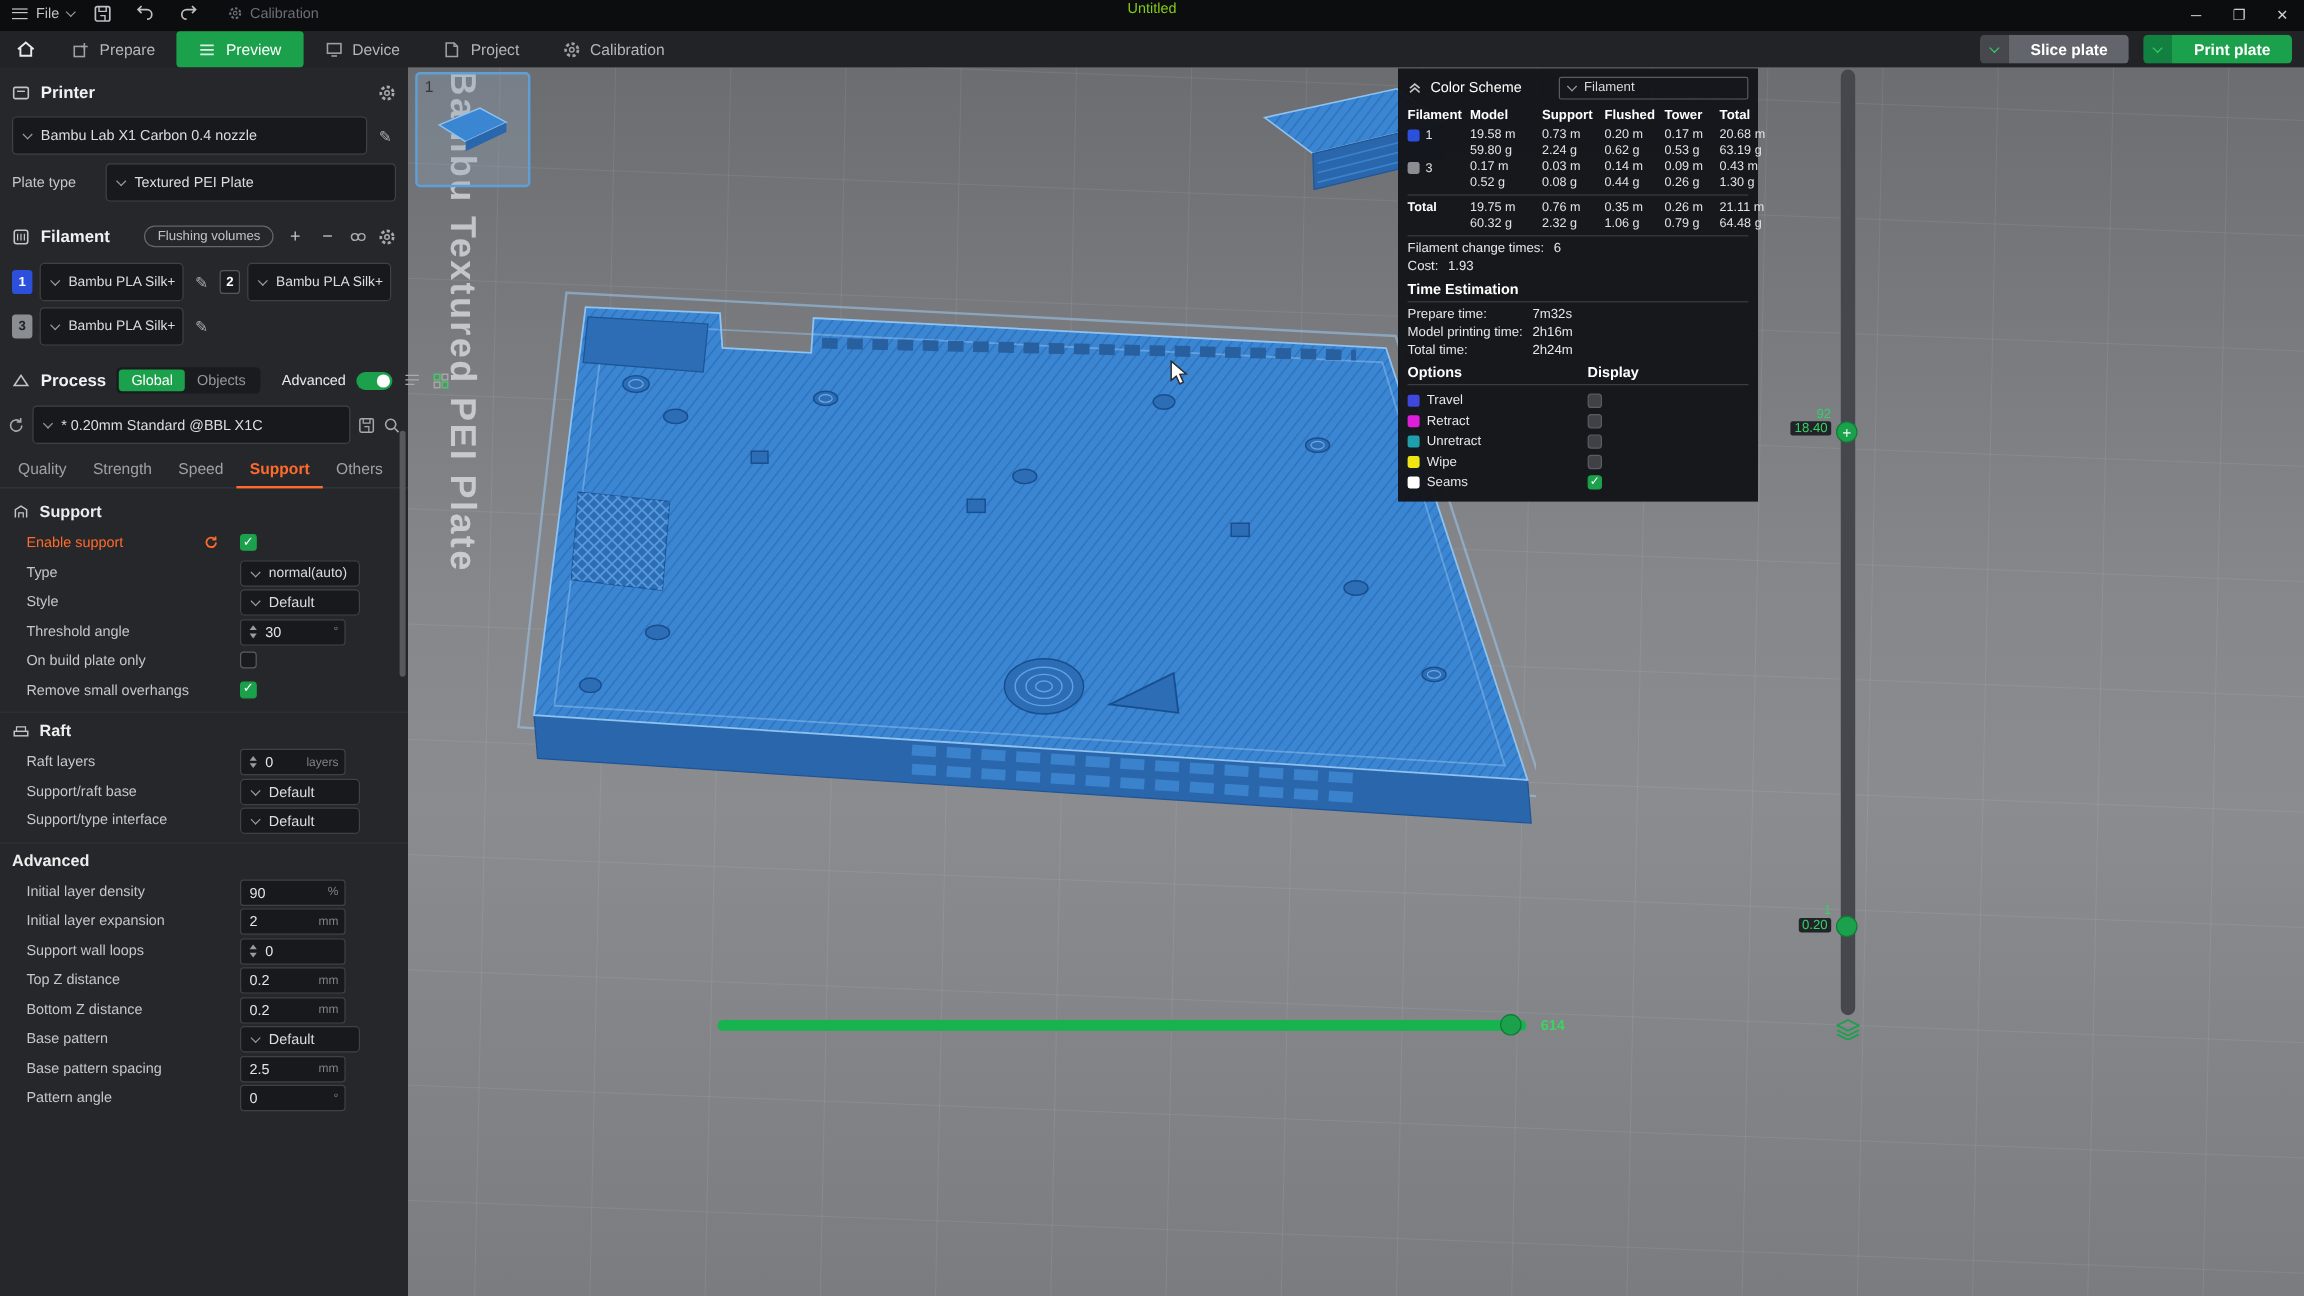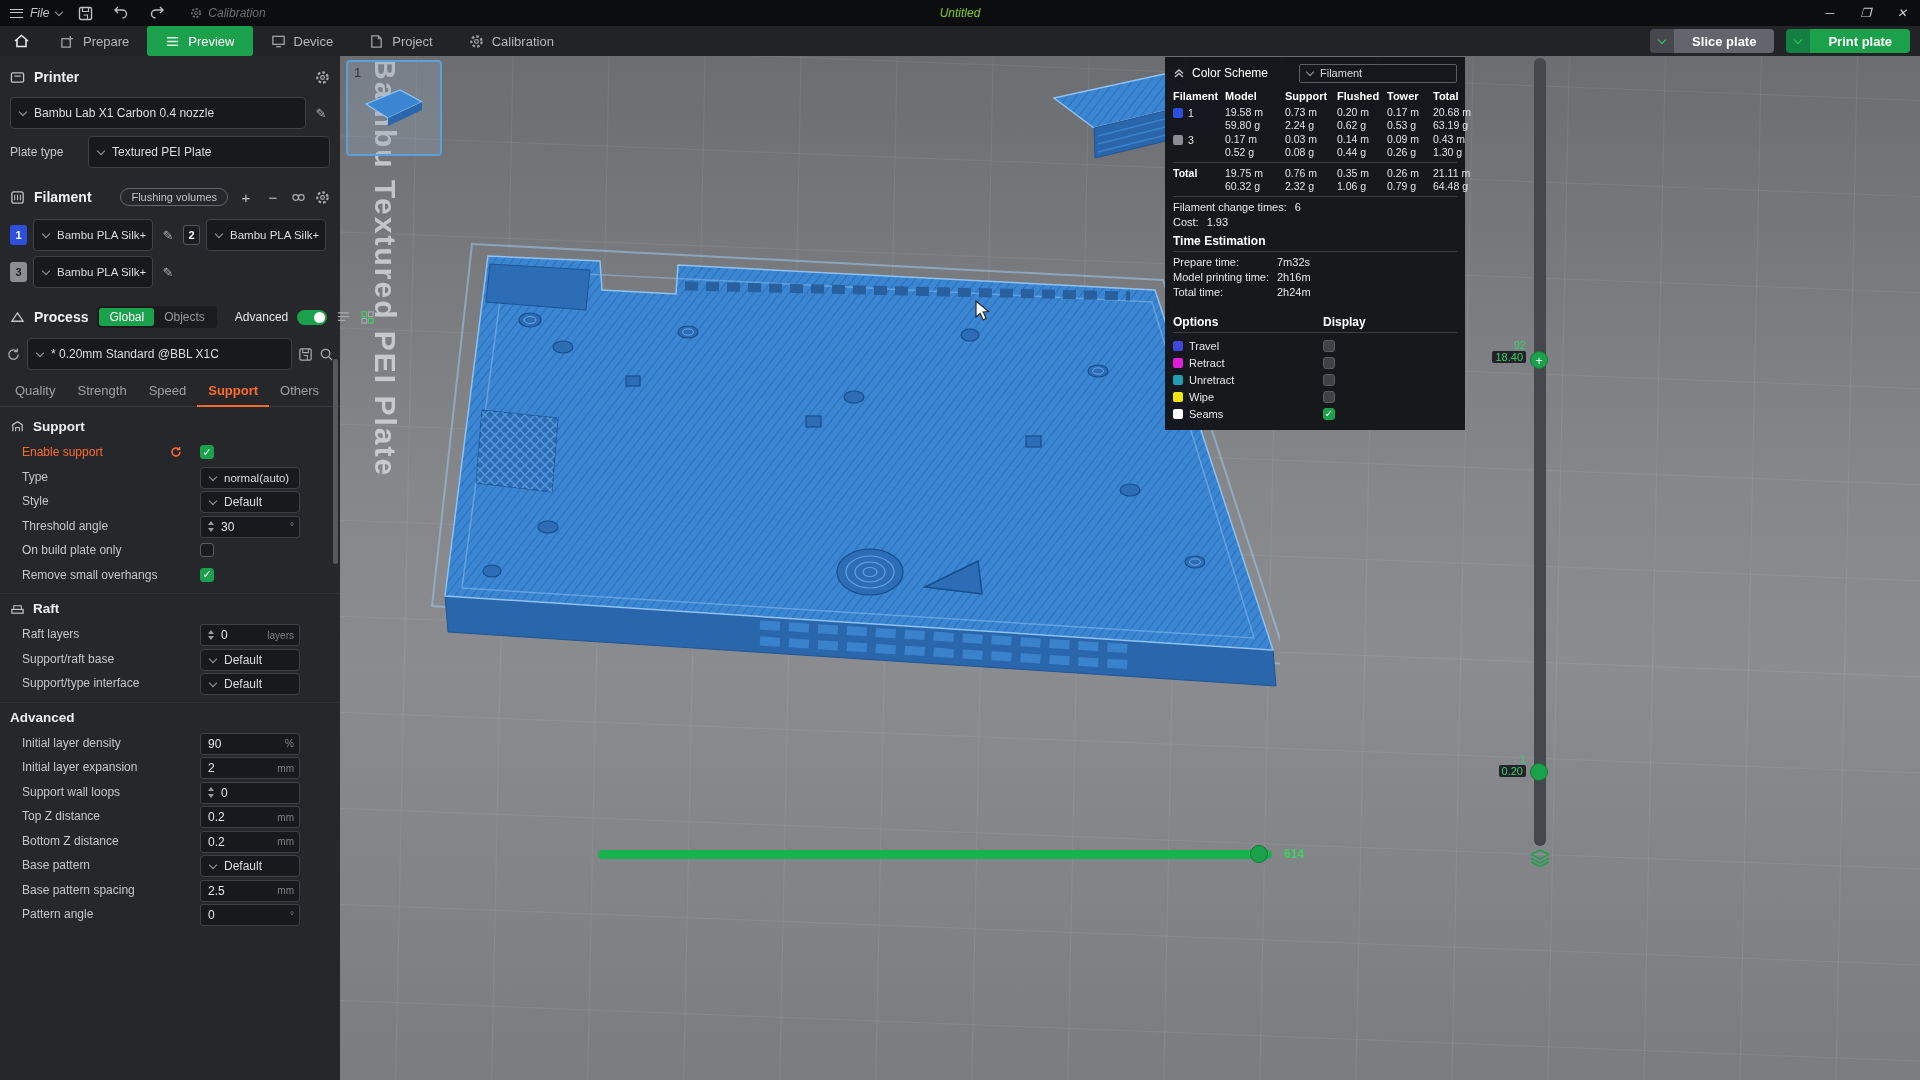--- a/index.html
+++ b/index.html
@@ -1,20 +1,20 @@
 <!DOCTYPE html>
 <html><head>
 <meta charset="utf-8">
 <style>
   * { box-sizing:border-box; margin:0; padding:0; }
   html,body { width:1920px; height:1080px; }
   body { font-family:"Liberation Sans",sans-serif; background:#2a2b2f; position:relative; overflow:hidden; color:#d8d9db; font-size:12px; }
 
   
-  .titlebar { position:absolute; top:0; left:0; right:0; height:26px; background:#0c0d0f; display:flex; align-items:center; color:#c4c5c8; z-index:60;font-style:italic; }
+  .titlebar { position:absolute; top:0; left:0; right:0; height:26px; background:#0c0d0f; display:flex; align-items:flex-start; color:#c4c5c8; z-index:60; }
   .tb-group { display:flex; align-items:center; gap:10px; padding-left:10px; }
   .menu-btn { display:flex; align-items:center; gap:7px; cursor:default; }
   .hamburger { width:13px; height:9px; border-top:1.5px solid #c4c5c8; border-bottom:1.5px solid #c4c5c8; position:relative; }
   .hamburger::after { content:""; position:absolute; left:0; right:0; top:2.5px; border-top:1.5px solid #c4c5c8; }
   .chev { width:6px; height:6px; border-left:1.6px solid #9b9ca0; border-bottom:1.6px solid #9b9ca0; transform:rotate(-45deg); flex:none; margin-top:-2px; }
   .tb-icon { width:26px; height:22px; display:flex; align-items:center; justify-content:center; color:#bfc0c3; }
   .tb-doc { display:flex; align-items:center; gap:6px; color:#6d6f74; margin-left:10px; }
   .tb-title { position:absolute; left:0; right:0; text-align:center; color:#84cc16; pointer-events:none; }
   .win-controls { position:absolute; right:0; top:0; display:flex; height:26px; }
   .win-btn { width:36px; display:flex; align-items:center; justify-content:center; color:#cfd0d2; font-size:12px; }
@@ -52,21 +52,21 @@
   .toggle::after { content:""; position:absolute; right:2px; top:2px; width:11px; height:11px; border-radius:50%; background:#fff; }
   .ptabs { display:flex; padding:0 4px; margin-top:8px; border-bottom:1px solid #36373c; }
   .ptab { padding:5px 11px 7px; color:#9fa0a4; font-size:13px; }
   .ptab.active { color:#ff6b2b; font-weight:bold; border-bottom:2px solid #ff6b2b; margin-bottom:-1px; }
   .pgroup { display:flex; align-items:center; gap:8px; height:30px; padding:0 10px; font-weight:bold; color:#eceded; font-size:13.5px; border-top:1px solid #303136; }
   .pgroup.first { border-top:none; }
   .prow { position:relative; height:24.5px; }
   .plabel { position:absolute; left:22px; top:4px; color:#c6c7ca; }
   .plabel.orange { color:#ff6b2b; }
   .pctrl { position:absolute; left:200px; top:1px; }
-  .pinput { width:100px; height:22px; background:#18191c; border:1px solid #404147; border-radius:3px; display:flex; align-items:center; padding:0 7px; color:#e4e5e7; position:relative; }
+  .pinput { width:88px; height:22px; background:#18191c; border:1px solid #404147; border-radius:3px; display:flex; align-items:center; padding:0 7px; color:#e4e5e7; position:relative; }
   .pcombo { width:100px; height:22px; }
   .unit { position:absolute; right:5px; color:#7f8186; font-size:10px; }
   .spin { display:flex; flex-direction:column; gap:2.5px; margin-right:7px; flex:none; }
   .tri-up { width:0; height:0; border-left:3.5px solid transparent; border-right:3.5px solid transparent; border-bottom:4px solid #9b9ca0; }
   .tri-down { width:0; height:0; border-left:3.5px solid transparent; border-right:3.5px solid transparent; border-top:4px solid #9b9ca0; }
   .cb { width:14px; height:14px; border:1px solid #5a5c62; border-radius:3px; background:#1a1b1f; display:flex; align-items:center; justify-content:center; }
   .cb.checked { background:#1ba14b; border-color:#1ba14b; }
   .cb.checked::after { content:"✓"; color:#fff; font-size:11px; line-height:1; }
   .sb-scroll { position:absolute; right:2px; top:0; bottom:0; width:5px; }
   .sb-thumb { position:absolute; top:303px; height:205px; width:5px; background:#56585e; border-radius:3px; }
@@ -89,21 +89,21 @@
   .ip-table { display:grid; grid-template-columns:52px 60px 52px 50px 46px 46px; row-gap:2px; margin-top:4px; }
   .ip-th { font-weight:bold; color:#fff; font-size:11px; padding:2px 0; }
   .ip-cell { line-height:12.5px; font-size:10.5px; color:#e2e3e5; }
   .ip-id { display:flex; align-items:flex-start; gap:5px; padding-top:1px; }
   .swatch { width:10px; height:10px; border-radius:2px; margin-top:1px; flex:none; background:#888; }
   .ip-hr { height:1px; background:#3c3d42; margin:4px 0; }
   .ip-line { display:flex; gap:8px; margin-top:3px; }
   .ip-line .val { color:#e6e7e9; }
   .ip-sec-title { font-weight:bold; color:#fff; margin-top:6px; font-size:12px; }
   .ip-kv { display:grid; grid-template-columns:104px auto; margin-top:3px; }
-  .ip-two-col { display:grid; grid-template-columns:150px auto; margin-top:17px; align-items:center; }
+  .ip-two-col { display:grid; grid-template-columns:150px auto; margin-top:5px; align-items:center; }
   .opt-row { display:grid; grid-template-columns:150px auto; align-items:center; height:17px; }
   .opt-label { display:flex; align-items:center; gap:6px; }
   .cb.small { width:12px; height:12px; background:#3f4147; border-color:#5a5c62; }
   .cb.small.checked { background:#1ba14b; border-color:#1ba14b; }
   .cb.small.checked::after { font-size:10px; }
 
   
   .vslider-track { position:absolute; left:1194px; top:2px; width:12px; height:788px; background:#46474c; border-radius:6px; z-index:8; }
   .vhandle { position:absolute; width:18px; height:18px; border-radius:50%; background:#1ba14b; border:1px solid #117a38; left:-4px; display:flex; align-items:center; justify-content:center; color:#eafbef; font-size:13px; line-height:1; }
   .vlabel { position:absolute; width:44px; text-align:right; color:#35d067; font-size:11px; z-index:9; }

